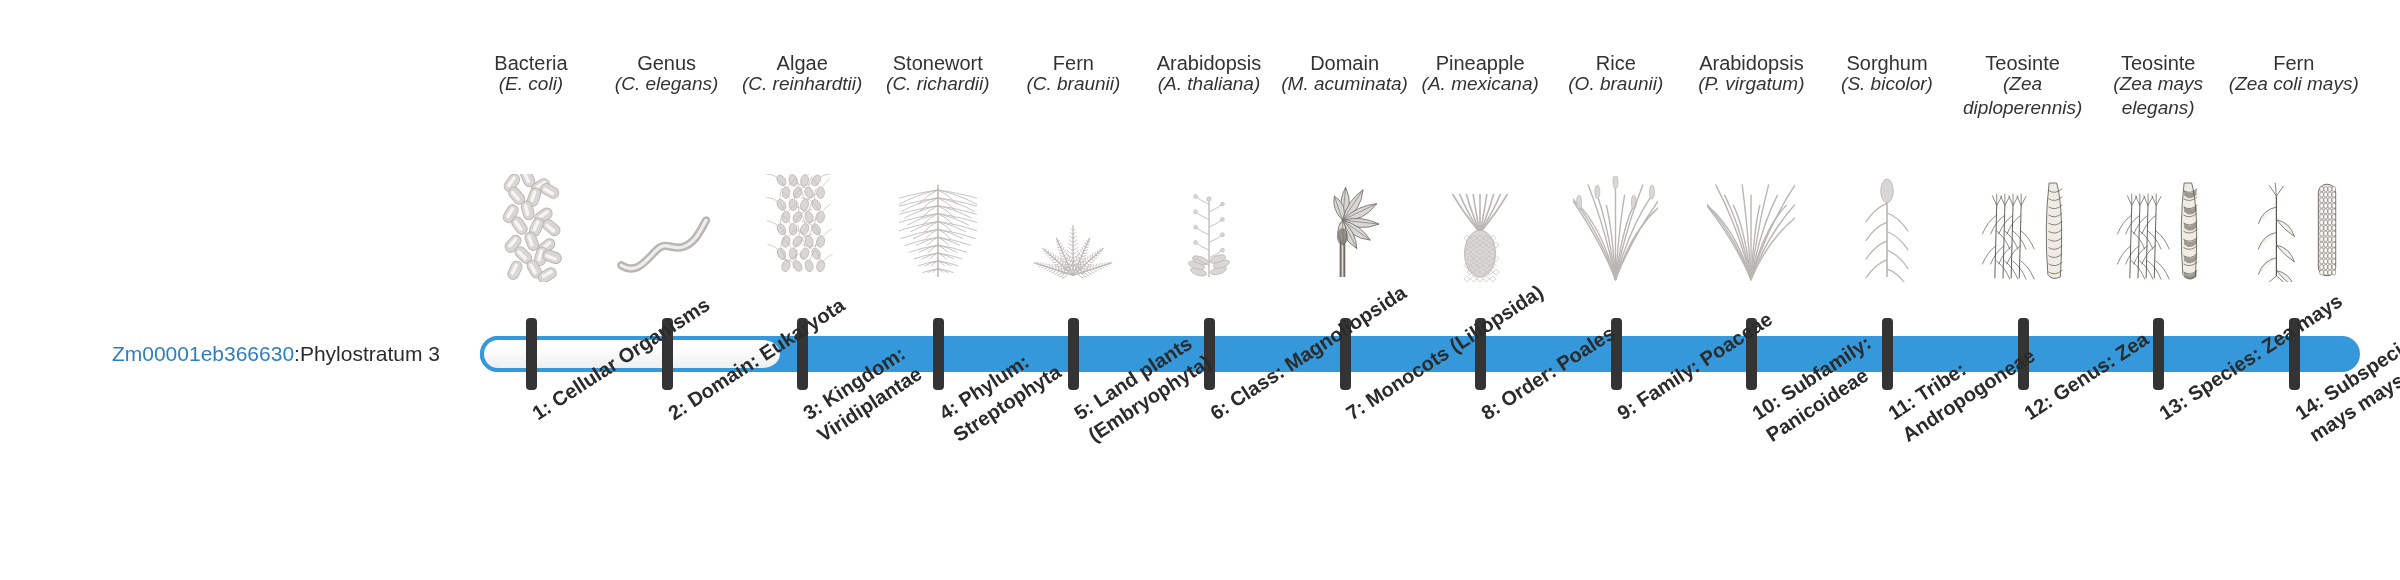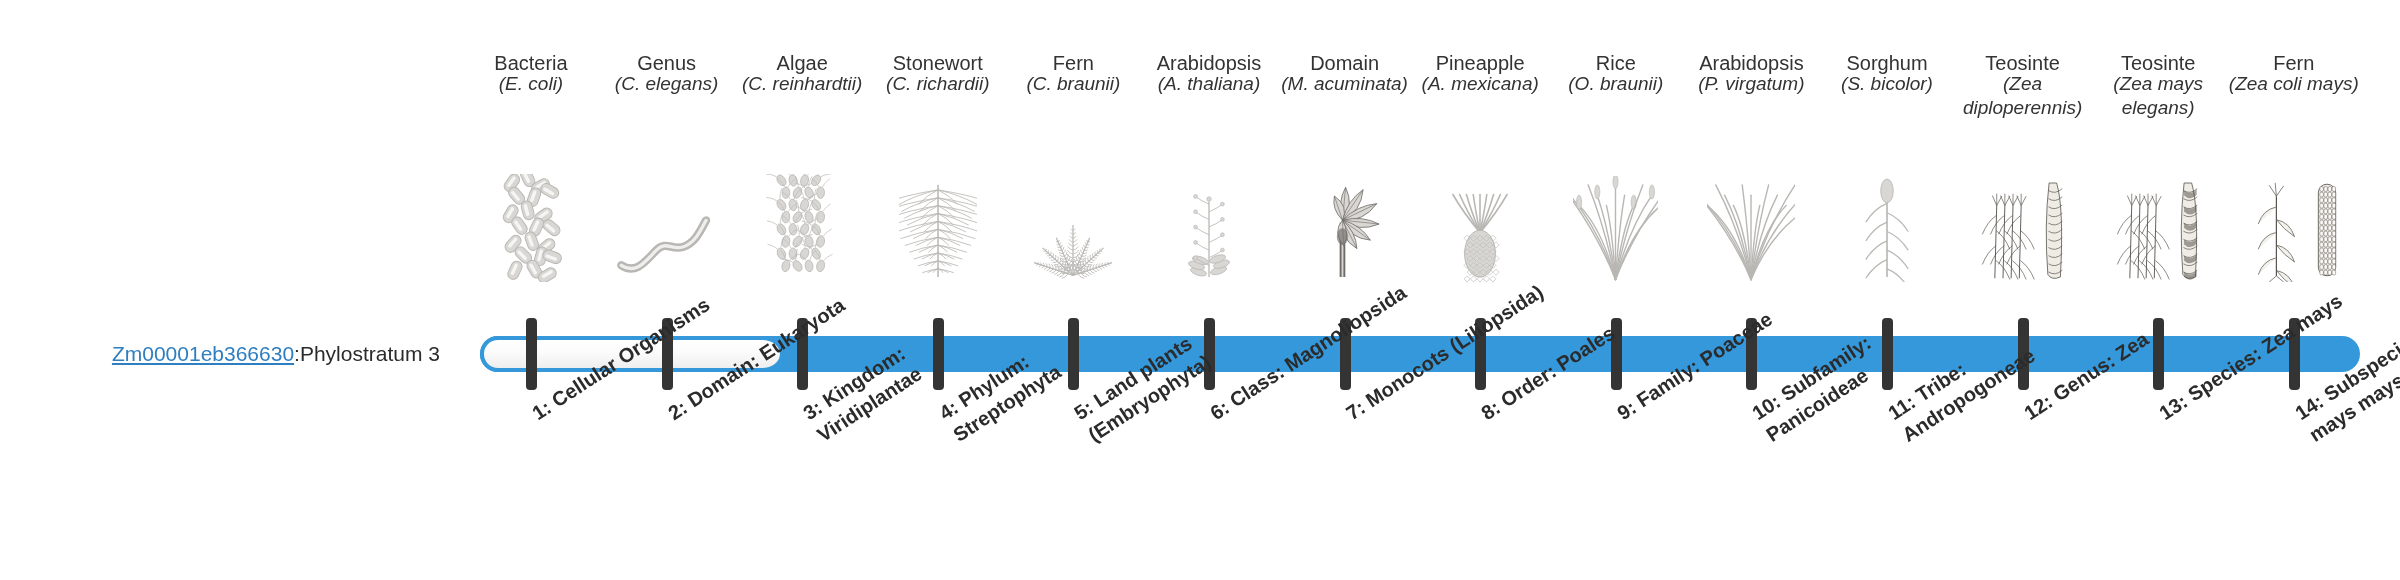--- a/index.html
+++ b/index.html
@@ -18,21 +18,20 @@
     position:absolute;
     left:40px; top:336px;
     width:400px; height:36px;
     display:flex; align-items:center; justify-content:flex-end;
     font-size:21px; line-height:1.2;
     color:#2b2b2b;
     white-space:nowrap;
   }
   .gene-id{
     color:#2e7fc1;
-    text-decoration:underline;
     cursor:pointer;
   }
 
   
   .col{
     position:absolute;
     top:0;
     width:136px;
     text-align:center;
   }

